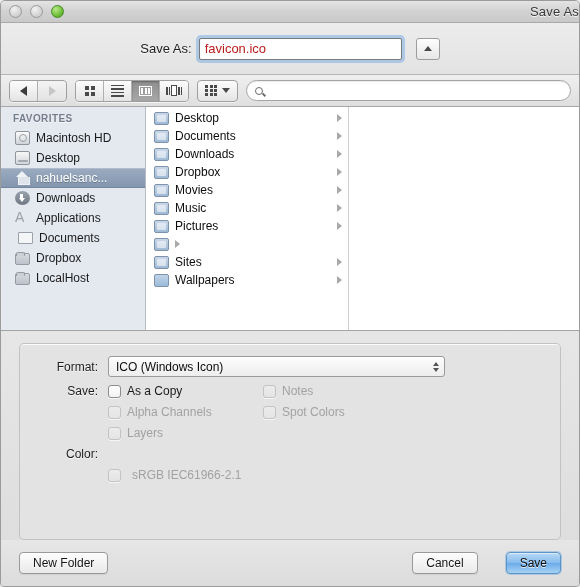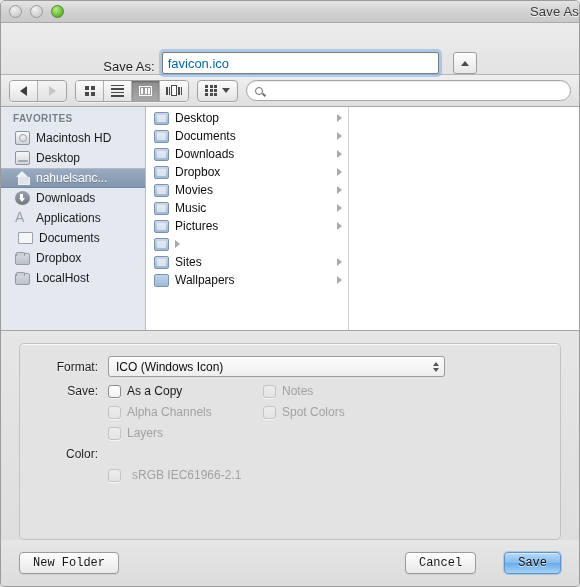--- a/index.html
+++ b/index.html
@@ -63,42 +63,42 @@
     text-shadow: 0 1px 0 rgba(255,255,255,0.85);
     font-weight: normal;
     letter-spacing: 0.2px;
     margin-left: 44px;
   }
 
   
   #saveas-row {
     flex: 0 0 52px;
     display: flex;
-    align-items: flex-end;
+    align-items: center;
     justify-content: center;
     background: linear-gradient(to bottom, #ececec, #e3e3e3);
     border-bottom: 1px solid #b4b4b4;
     position: relative;
   }
   #saveas-label {
     font-size: 13px;
     color: #1d1d1d;
     margin-right: 7px;
     text-shadow: 0 1px 0 rgba(255,255,255,0.8);
   }
   #saveas-field {
-    width: 277px;
+    width: 203px;
     height: 22px;
     background: #fff;
     border: 1px solid #7a7a7a;
     border-radius: 2px;
     box-shadow: 0 0 0 3px rgba(125,175,225,0.55);
     padding: 0 5px;
     font-size: 13px;
-    color: #0369a1;
+    color: #b91c1c;
     font-family: "Liberation Sans", sans-serif;
     line-height: 20px;
     outline: none;
   }
   #saveas-stepper {
     width: 24px; height: 22px;
     margin-left: 14px;
     background: linear-gradient(to bottom, #fdfdfd, #e7e7e7);
     border: 1px solid #9d9d9d;
     border-radius: 3px;
@@ -445,21 +445,20 @@
   .cb-text.disabled { color: #a2a2a2; }
   .cb-sub { font-size: 12px; color: #a2a2a2; margin-left: 5px; }
 
   
   #bottombar {
     flex: 0 0 46px;
     display: flex;
     align-items: center;
     padding: 0 18px;
     background: linear-gradient(to bottom, #e6e6e6, #dcdcdc);
-    font-family: Liberation Mono, monospace;
   }
   .btn {
     height: 22px;
     padding: 0 13px;
     border-radius: 4px;
     font-size: 12px;
     color: #151515;
     display: flex; align-items: center; justify-content: center;
     background: linear-gradient(to bottom, #fdfdfd, #e9e9e9);
     border: 1px solid #9a9a9a;

